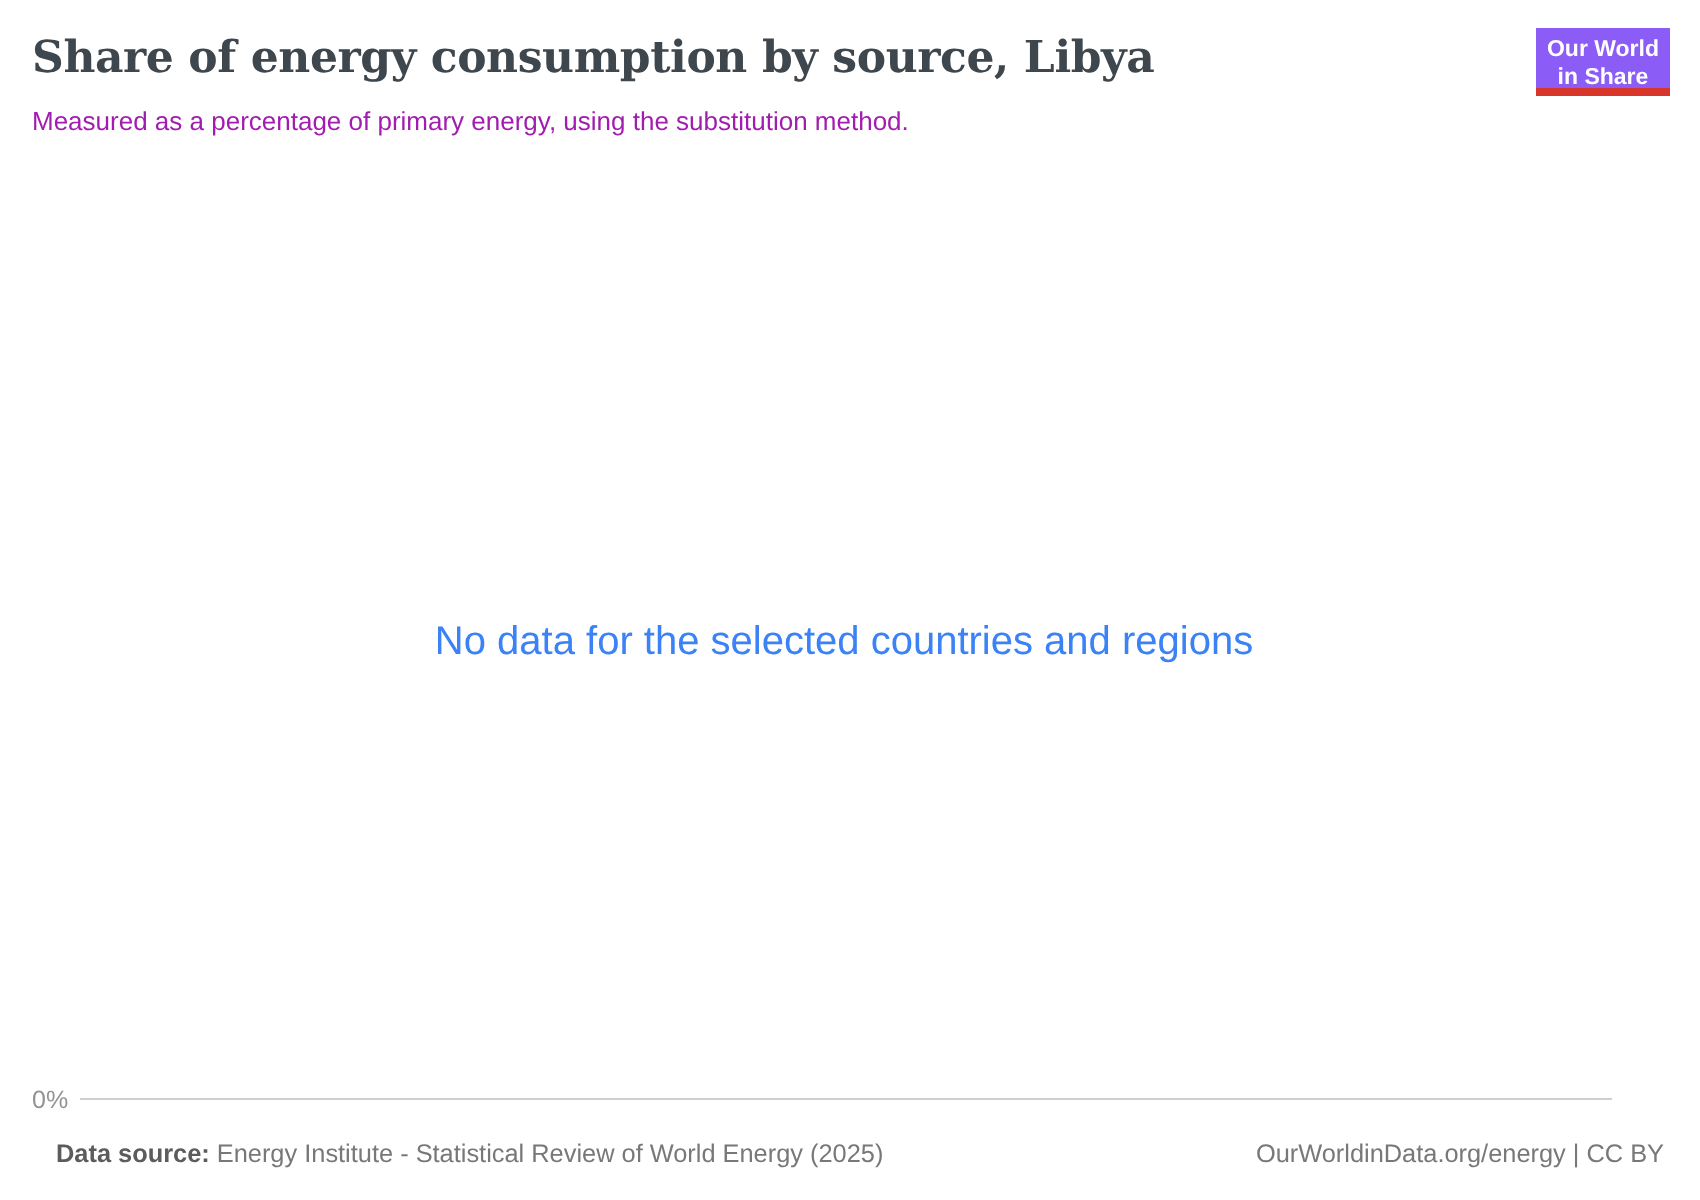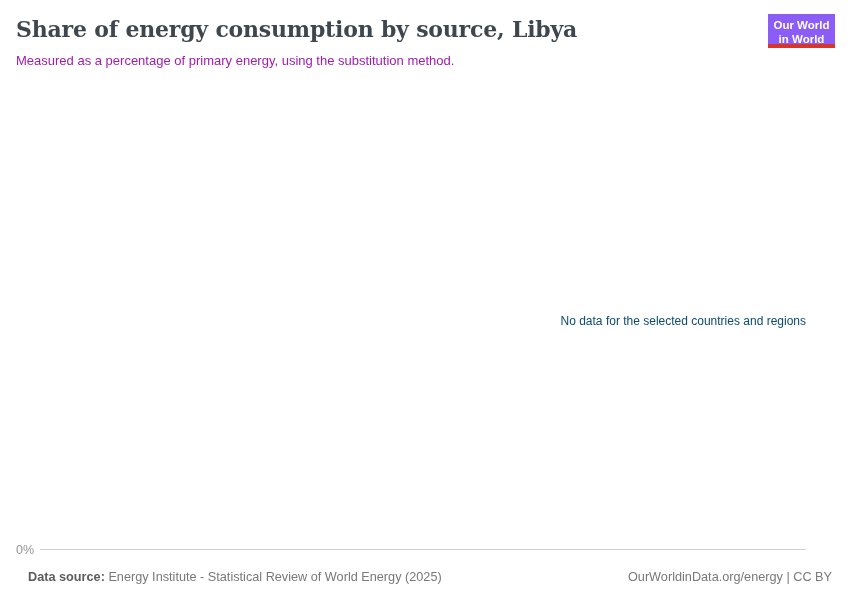--- a/index.html
+++ b/index.html
@@ -56,24 +56,24 @@
     left: 38px;
     top: 80px;
     width: 768px;
     height: 469px;
   }
   .no-data-message {
     position: absolute;
     left: 0;
     right: 0;
     top: 232px;
-    text-align: right;
-    font-size: 12px;
+    text-align: center;
+    font-size: 20px;
     line-height: 18px;
-    color: #0c4a6e;
+    color: #3b82f6;
   }
   .axis-row {
     position: absolute;
     left: 16px;
     top: 542px;
     width: 790px;
     height: 15px;
     display: flex;
     align-items: center;
   }
@@ -116,21 +116,21 @@
 <body>
 
 <div id="app">
 
   <h1 class="chart-title">Share of energy consumption by source, Libya</h1>
 
   <p class="chart-subtitle">Measured as a percentage of primary energy, using the substitution method.</p>
 
   <div class="owid-logo">
     <div>Our World</div>
-    <div>in World</div>
+    <div>in Share</div>
   </div>
 
   <div class="plot-area">
     <div class="no-data-message">No data for the selected countries and regions</div>
   </div>
 
   <div class="axis-row">
     <span class="y-tick-label">0%</span>
     <div class="axis-baseline"></div>
   </div>

